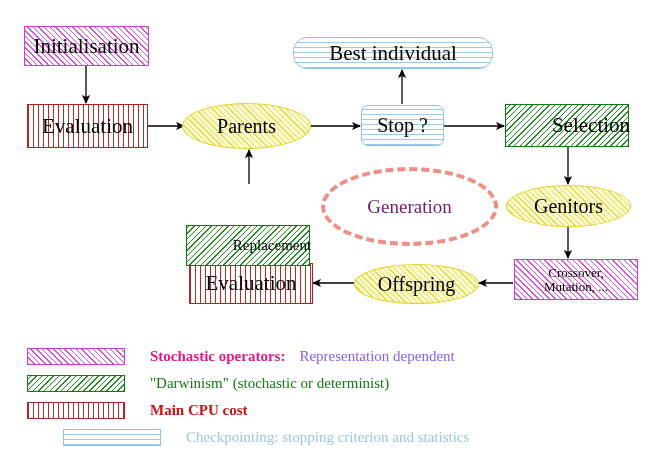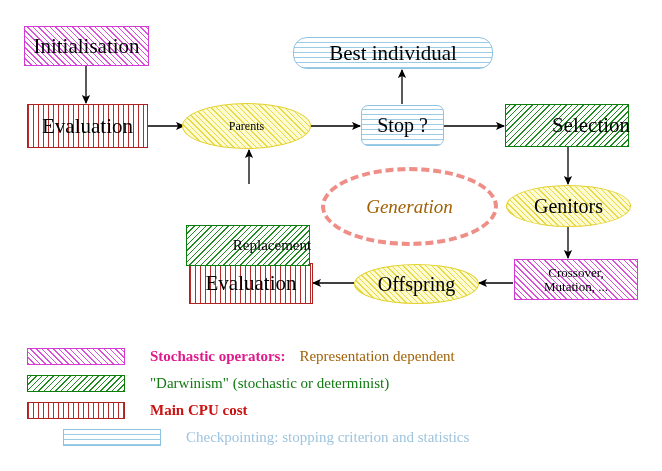--- a/index.html
+++ b/index.html
@@ -72,23 +72,22 @@
 
   
   #generation-ellipse {
     position: absolute;
     box-sizing: border-box;
     border-radius: 50%;
     border: 4px dashed #ef8e86;
     display: flex;
     align-items: center;
     justify-content: center;
-    color: #a16207;
+    color: #701a75;
     z-index: 1;
-    font-style: italic;
   }
 
   
   #legend { position: absolute; left: 0; top: 0; width: 662px; height: 471px; }
   .legend-row {
     position: absolute;
     display: flex;
     align-items: center;
   }
   .legend-swatch {
@@ -97,21 +96,21 @@
     box-sizing: border-box;
     flex: none;
   }
   .legend-text {
     margin-left: 25px;
     font-size: 15px;
     white-space: nowrap;
   }
   .legend-text .part2 { margin-left: 14px; }
   .lt-magenta { color: #e01a8d; font-weight: bold; }
-  .lt-gold    { color: #a16207; }
+  .lt-gold    { color: #8b5cf6; }
   .lt-green   { color: #127a12; }
   .lt-red     { color: #cc1111; font-weight: bold; }
   .lt-blue    { color: #9ec4de; }
 
   svg#edges { position: absolute; left: 0; top: 0; z-index: 2; pointer-events: none; }
 </style>
 </head>
 <body>
 
 <div id="canvas">
@@ -147,21 +146,21 @@
       <line x1="249" y1="184" x2="249" y2="150"></line>
     </g>
   </svg>
 
   <div id="generation-ellipse" style="left:321px; top:167px; width:177px; height:79px; font-size:19px;">Generation</div>
 
   <div class="node fill-magenta" style="left:24px; top:26px; width:125px; height:40px; font-size:21px;">Initialisation</div>
 
   <div class="node fill-red" style="left:27px; top:104px; width:121px; height:44px; font-size:21px;">Evaluation</div>
 
-  <div class="node fill-yellow ellipse" style="left:182px; top:103px; width:129px; height:46px; font-size:12px;">Parents</div>
+  <div class="node fill-yellow ellipse" style="left:182px; top:103px; width:129px; height:46px; font-size:20px;">Parents</div>
 
   <div class="node fill-blue" style="left:293px; top:37px; width:200px; height:32px; font-size:21px;border-radius:14px;">Best individual</div>
 
   <div class="node fill-blue rounded" style="left:361px; top:105px; width:83px; height:41px; font-size:20px;">Stop ?</div>
 
   <div class="node fill-green" style="left:505px; top:104px; width:124px; height:43px; font-size:21px;">Selection</div>
 
   <div class="node fill-yellow ellipse" style="left:506px; top:185px; width:125px; height:42px; font-size:20px;">Genitors</div>
 
   <div class="node fill-magenta" style="left:514px; top:259px; width:124px; height:41px; font-size:13px;">Crossover,

